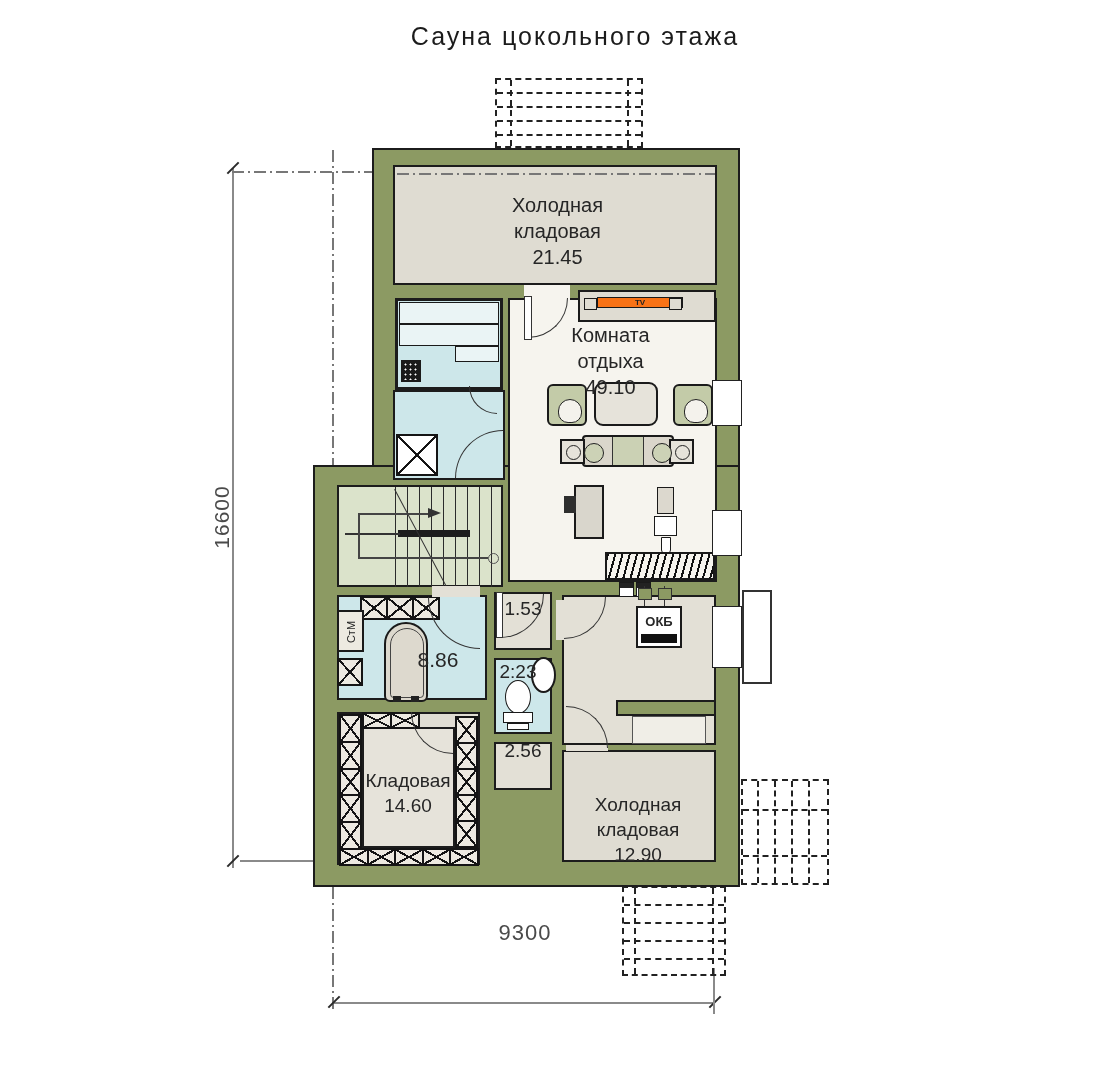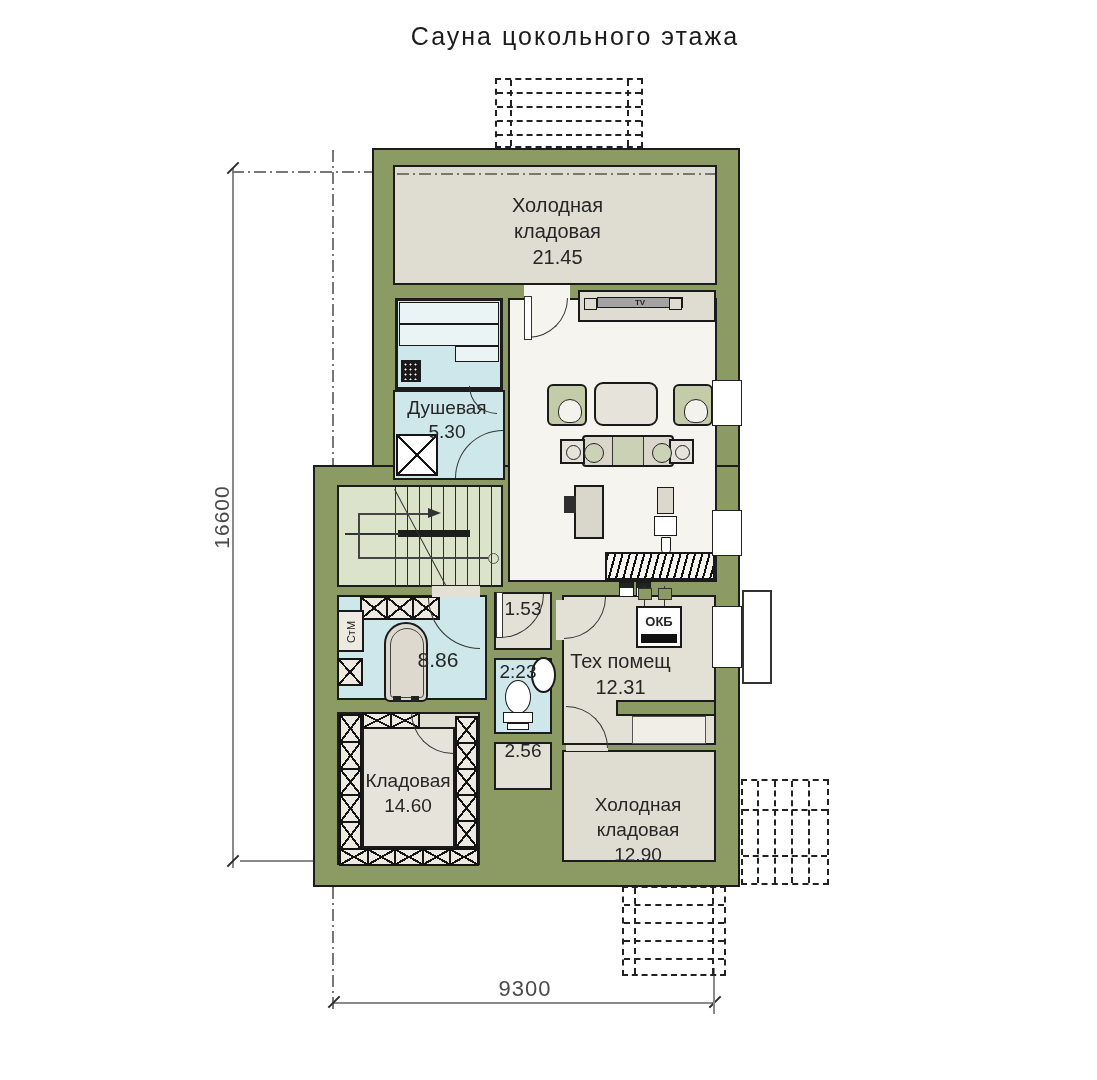--- a/index.html
+++ b/index.html
@@ -60,21 +60,21 @@
   <div class="tick" style="left:225px;top:860px;"></div>
   <div class="dimline" style="left:240px;top:860px;width:73px;height:1.5px;"></div>
   <div class="ddh" style="left:232px;top:171px;width:140px;"></div>
   <div class="ddv" style="left:332px;top:150px;height:315px;"></div>
   <div class="ddv" style="left:332px;top:887px;height:125px;"></div>
   <div class="dimtxt" style="left:162px;top:505px;width:120px;text-align:center;transform:rotate(-90deg);">16600</div>
   <div class="dimline" style="left:333px;top:1002px;width:382px;height:1.5px;"></div>
   <div class="tick" style="left:326px;top:1001px;"></div>
   <div class="tick" style="left:707px;top:1001px;"></div>
   <div class="dimline" style="left:713px;top:968px;width:1.5px;height:46px;"></div>
-  <div class="dimtxt" style="left:450px;top:976px;width:150px;text-align:center;font-size:22px;">9300</div>
+  <div class="dimtxt" style="left:450px;top:920px;width:150px;text-align:center;font-size:22px;">9300</div>
 
   <div class="dash-box" style="left:495px;top:78px;width:148px;height:70px;"></div>
   <div class="hdash" style="left:497px;top:92px;width:144px;"></div>
   <div class="hdash" style="left:497px;top:106px;width:144px;"></div>
   <div class="hdash" style="left:497px;top:120px;width:144px;"></div>
   <div class="hdash" style="left:497px;top:134px;width:144px;"></div>
   <div class="vdash" style="left:510px;top:80px;height:66px;"></div>
   <div class="vdash" style="left:627px;top:80px;height:66px;"></div>
 
   <div class="dash-box" style="left:622px;top:886px;width:104px;height:90px;"></div>
@@ -139,21 +139,21 @@
   <div class="abs" style="left:742px;top:590px;width:30px;height:94px;border:2px solid #333;box-sizing:border-box;background:#fff;z-index:15;"></div>
 
   <div class="furn thin" style="left:399px;top:302px;width:100px;height:22px;background:#EAF4F5;"></div>
   <div class="furn thin" style="left:399px;top:324px;width:100px;height:22px;background:#EAF4F5;"></div>
   <div class="furn thin" style="left:455px;top:346px;width:44px;height:16px;background:#EAF4F5;"></div>
   <div class="furn" style="left:401px;top:360px;width:20px;height:22px;background:#1a1a1a;background-image:radial-gradient(circle,#fff 0.8px,transparent 1.2px);background-size:5px 5px;"></div>
 
   <div class="xbox abs" style="left:396px;top:434px;width:42px;height:42px;background-color:#fff;z-index:32;"></div>
 
   <div class="furn" style="left:578px;top:290px;width:138px;height:32px;background:#DFDCD2;"></div>
-  <div class="furn thin" style="left:597px;top:297px;width:86px;height:11px;background:#a3a3a3;text-align:center;font-size:8px;font-weight:bold;line-height:10px;">TV</div>
+  <div class="furn thin" style="left:597px;top:297px;width:86px;height:11px;background:#f97316;text-align:center;font-size:8px;font-weight:bold;line-height:10px;">TV</div>
   <div class="furn thin" style="left:584px;top:298px;width:13px;height:12px;background:#DFDCD2;"></div>
   <div class="furn thin" style="left:669px;top:298px;width:13px;height:12px;background:#DFDCD2;"></div>
   <div class="furn" style="left:547px;top:384px;width:40px;height:42px;border-radius:6px;background:#C3CBA8;">
     <div class="abs" style="left:9px;top:13px;width:22px;height:22px;background:#F4F2EC;border:1.5px solid #222;border-radius:50% 50% 42% 42%;"></div>
   </div>
   <div class="furn" style="left:673px;top:384px;width:40px;height:42px;border-radius:6px;background:#C3CBA8;">
     <div class="abs" style="left:9px;top:13px;width:22px;height:22px;background:#F4F2EC;border:1.5px solid #222;border-radius:50% 50% 42% 42%;"></div>
   </div>
   <div class="furn" style="left:594px;top:382px;width:64px;height:44px;border-radius:9px;background:#E6E3DA;"></div>
   <div class="furn" style="left:582px;top:435px;width:92px;height:32px;border-radius:4px;background:#DAD6CB;">
@@ -241,27 +241,26 @@
     <div class="xbox"></div>
       <div class="xbox"></div>
       <div class="xbox"></div>
       <div class="xbox"></div>
       <div class="xbox"></div>
   </div>
 
   <div class="lbl" style="left:440px;top:192px;width:235px;font-size:20px;line-height:26px;">Холодная
 кладовая
 21.45</div>
-  <div class="lbl" style="left:393px;top:396px;width:108px;font-size:19px;line-height:24px;">Душевая
-5.30</div>
+  <div class="lbl" style="left:538px;top:322px;width:145px;font-size:20px;line-height:26px;">Комната
+отдыха
+49.10</div>
   <div class="lbl" style="left:497px;top:598px;width:52px;font-size:19px;">1.53</div>
   <div class="lbl" style="left:494px;top:661px;width:48px;font-size:19px;">2:23</div>
   <div class="lbl" style="left:402px;top:648px;width:72px;font-size:21px;">8.86</div>
-  <div class="lbl" style="left:558px;top:648px;width:125px;font-size:20px;line-height:26px;">Тех помещ
-12.31</div>
   <div class="lbl" style="left:494px;top:740px;width:58px;font-size:19px;">2.56</div>
   <div class="lbl" style="left:356px;top:768px;width:104px;font-size:19px;line-height:25px;">Кладовая
 14.60</div>
   <div class="lbl" style="left:576px;top:792px;width:124px;font-size:19px;line-height:25px;">Холодная
 кладовая
 12.90</div>
 
 
 </div>
 

